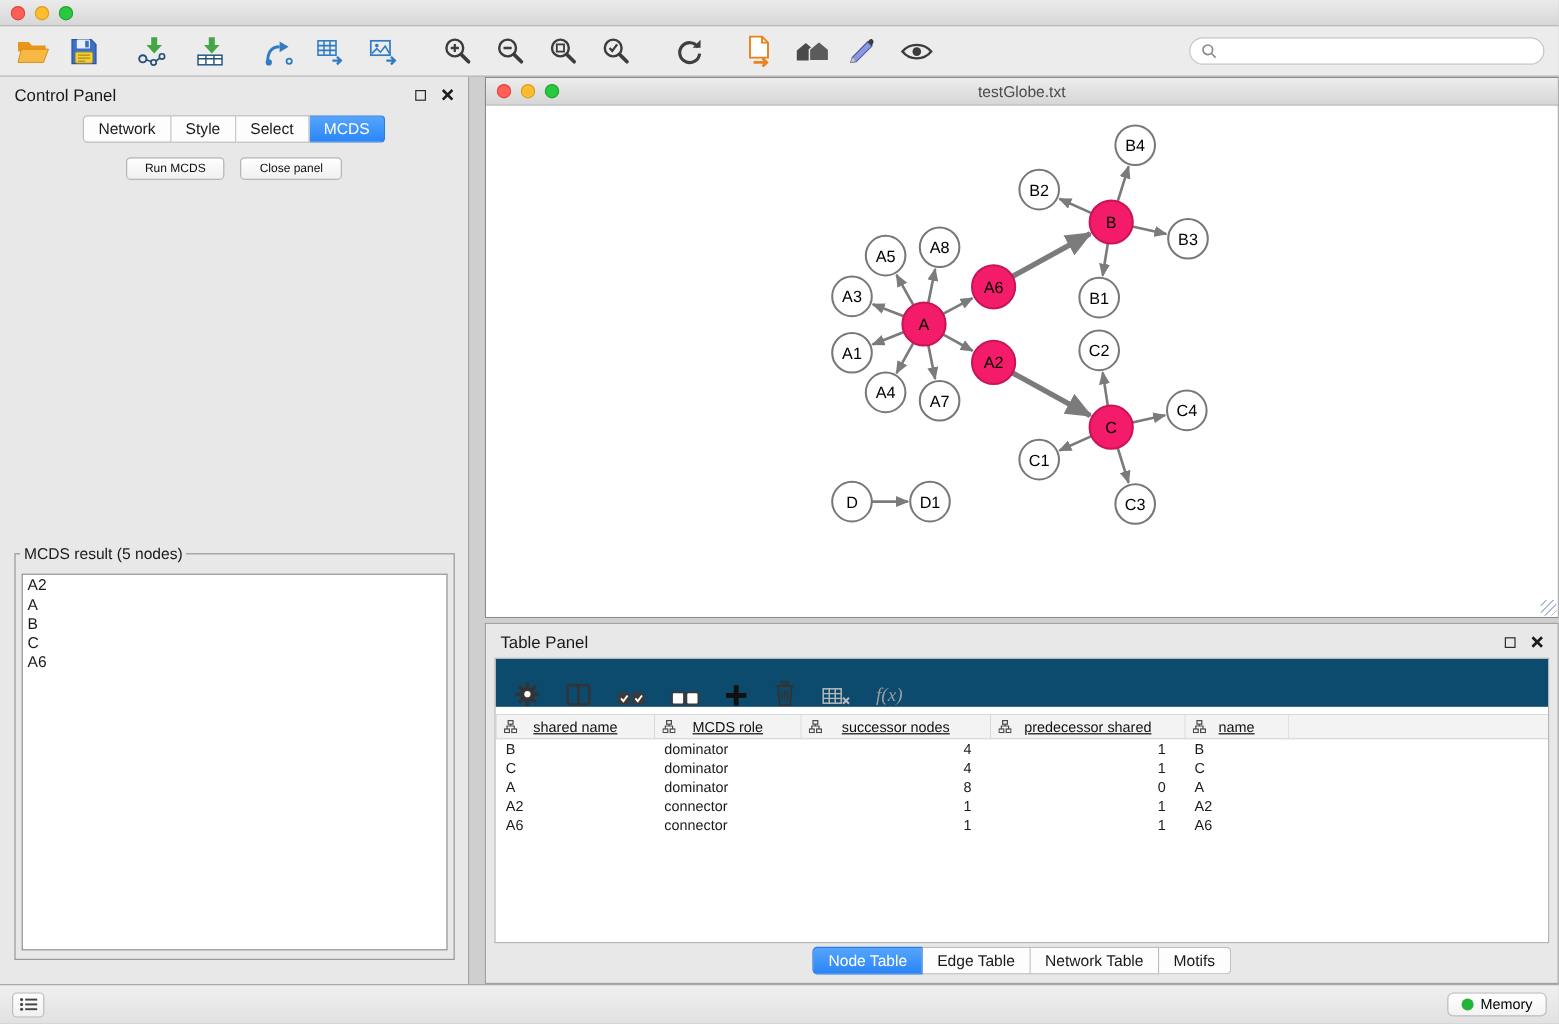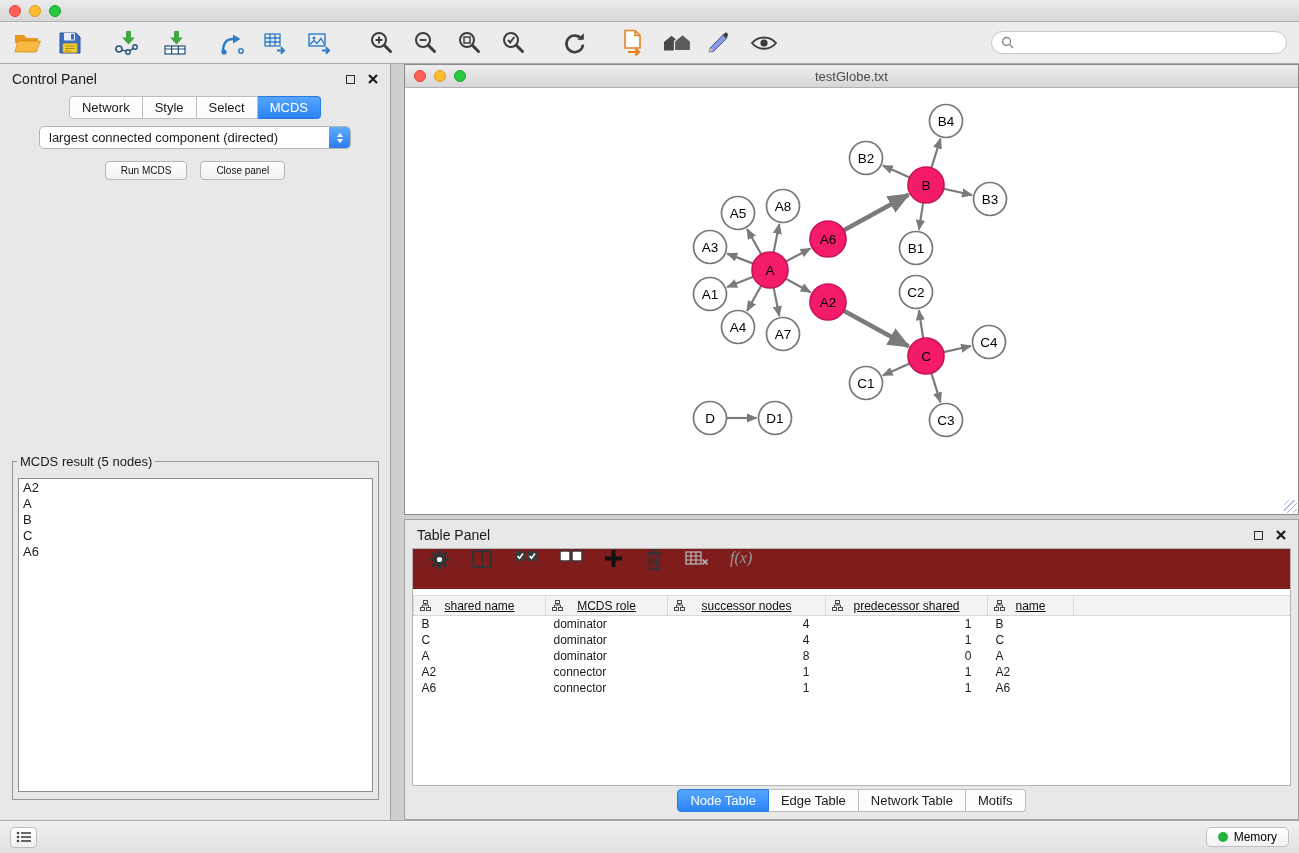--- a/index.html
+++ b/index.html
@@ -86,22 +86,22 @@
   .gnode-label { font-family:"Liberation Sans",sans-serif; font-size:13.5px; fill:#000;
     text-anchor:middle; dominant-baseline:central; }
   .resize-grip { position:absolute; right:1px; bottom:1px; width:13px; height:13px;
     background:repeating-linear-gradient(135deg, transparent 0 3px, #a9bdd8 3px 4px); }
 
   
   .table-panel { position:absolute; left:404px; top:455px; width:895px; bottom:0;
     background:#e8e8e8; border:1px solid #a2a2a2; }
   .tp-content { position:absolute; top:28px; left:7px; right:7px; bottom:33px; background:#fff;
     border:1px solid #b5b5b5; overflow:hidden; }
-  .tp-toolbar { height:40px; display:flex; align-items:flex-start; gap:21px; padding:0 16px;
-    background:#7f1d1d; }
+  .tp-toolbar { height:40px; display:flex; align-items:flex-end; gap:21px; padding:0 16px;
+    background:#0c4a6e; }
   .tp-toolbar button { background:none; border:none; padding:0; display:flex; align-items:center; }
   .fx { font-family:"Liberation Serif",serif; font-style:italic; font-size:16px; color:#9b9b9b; }
   .tp-table-wrap { position:absolute; top:46px; left:0; right:0; bottom:0; overflow:auto; }
   .node-table { border-collapse:collapse; width:100%; table-layout:fixed; font-size:12px; }
   .node-table th { background:#f3f3f3; border:1px solid #d9d9d9; font-weight:normal;
     height:20px; position:relative; text-align:center; font-size:12px; color:#111;text-decoration:underline; }
   .node-table th svg { position:absolute; left:6px; top:4px; }
   .node-table th.filler { border-right:none; }
   .node-table td { height:16px; padding:0 8px; white-space:nowrap; overflow:hidden; }
   .node-table td.num { text-align:right; padding-right:16px; }
@@ -273,27 +273,20 @@
             </svg>
         </span>
       </span>
     </div>
     <div class="cp-tabs">
         <div class="cp-tab">Network</div>
         <div class="cp-tab">Style</div>
         <div class="cp-tab">Select</div>
         <div class="cp-tab active">MCDS</div>
       </div>
-    <div class="dropdown">
-      <span class="dd-value">largest connected component (directed)</span>
-      <span class="dd-stepper">
-          <i class="tri-up"></i>
-          <i class="tri-down"></i>
-        </span>
-    </div>
     <div class="cp-buttons">
       <button class="cp-btn">Run MCDS</button>
       <button class="cp-btn">Close panel</button>
     </div>
     <fieldset class="result-fieldset">
       <legend>MCDS result (5 nodes)</legend>
       <div class="result-list">
           <div class="result-item">A2</div>
           <div class="result-item">A</div>
           <div class="result-item">B</div>

